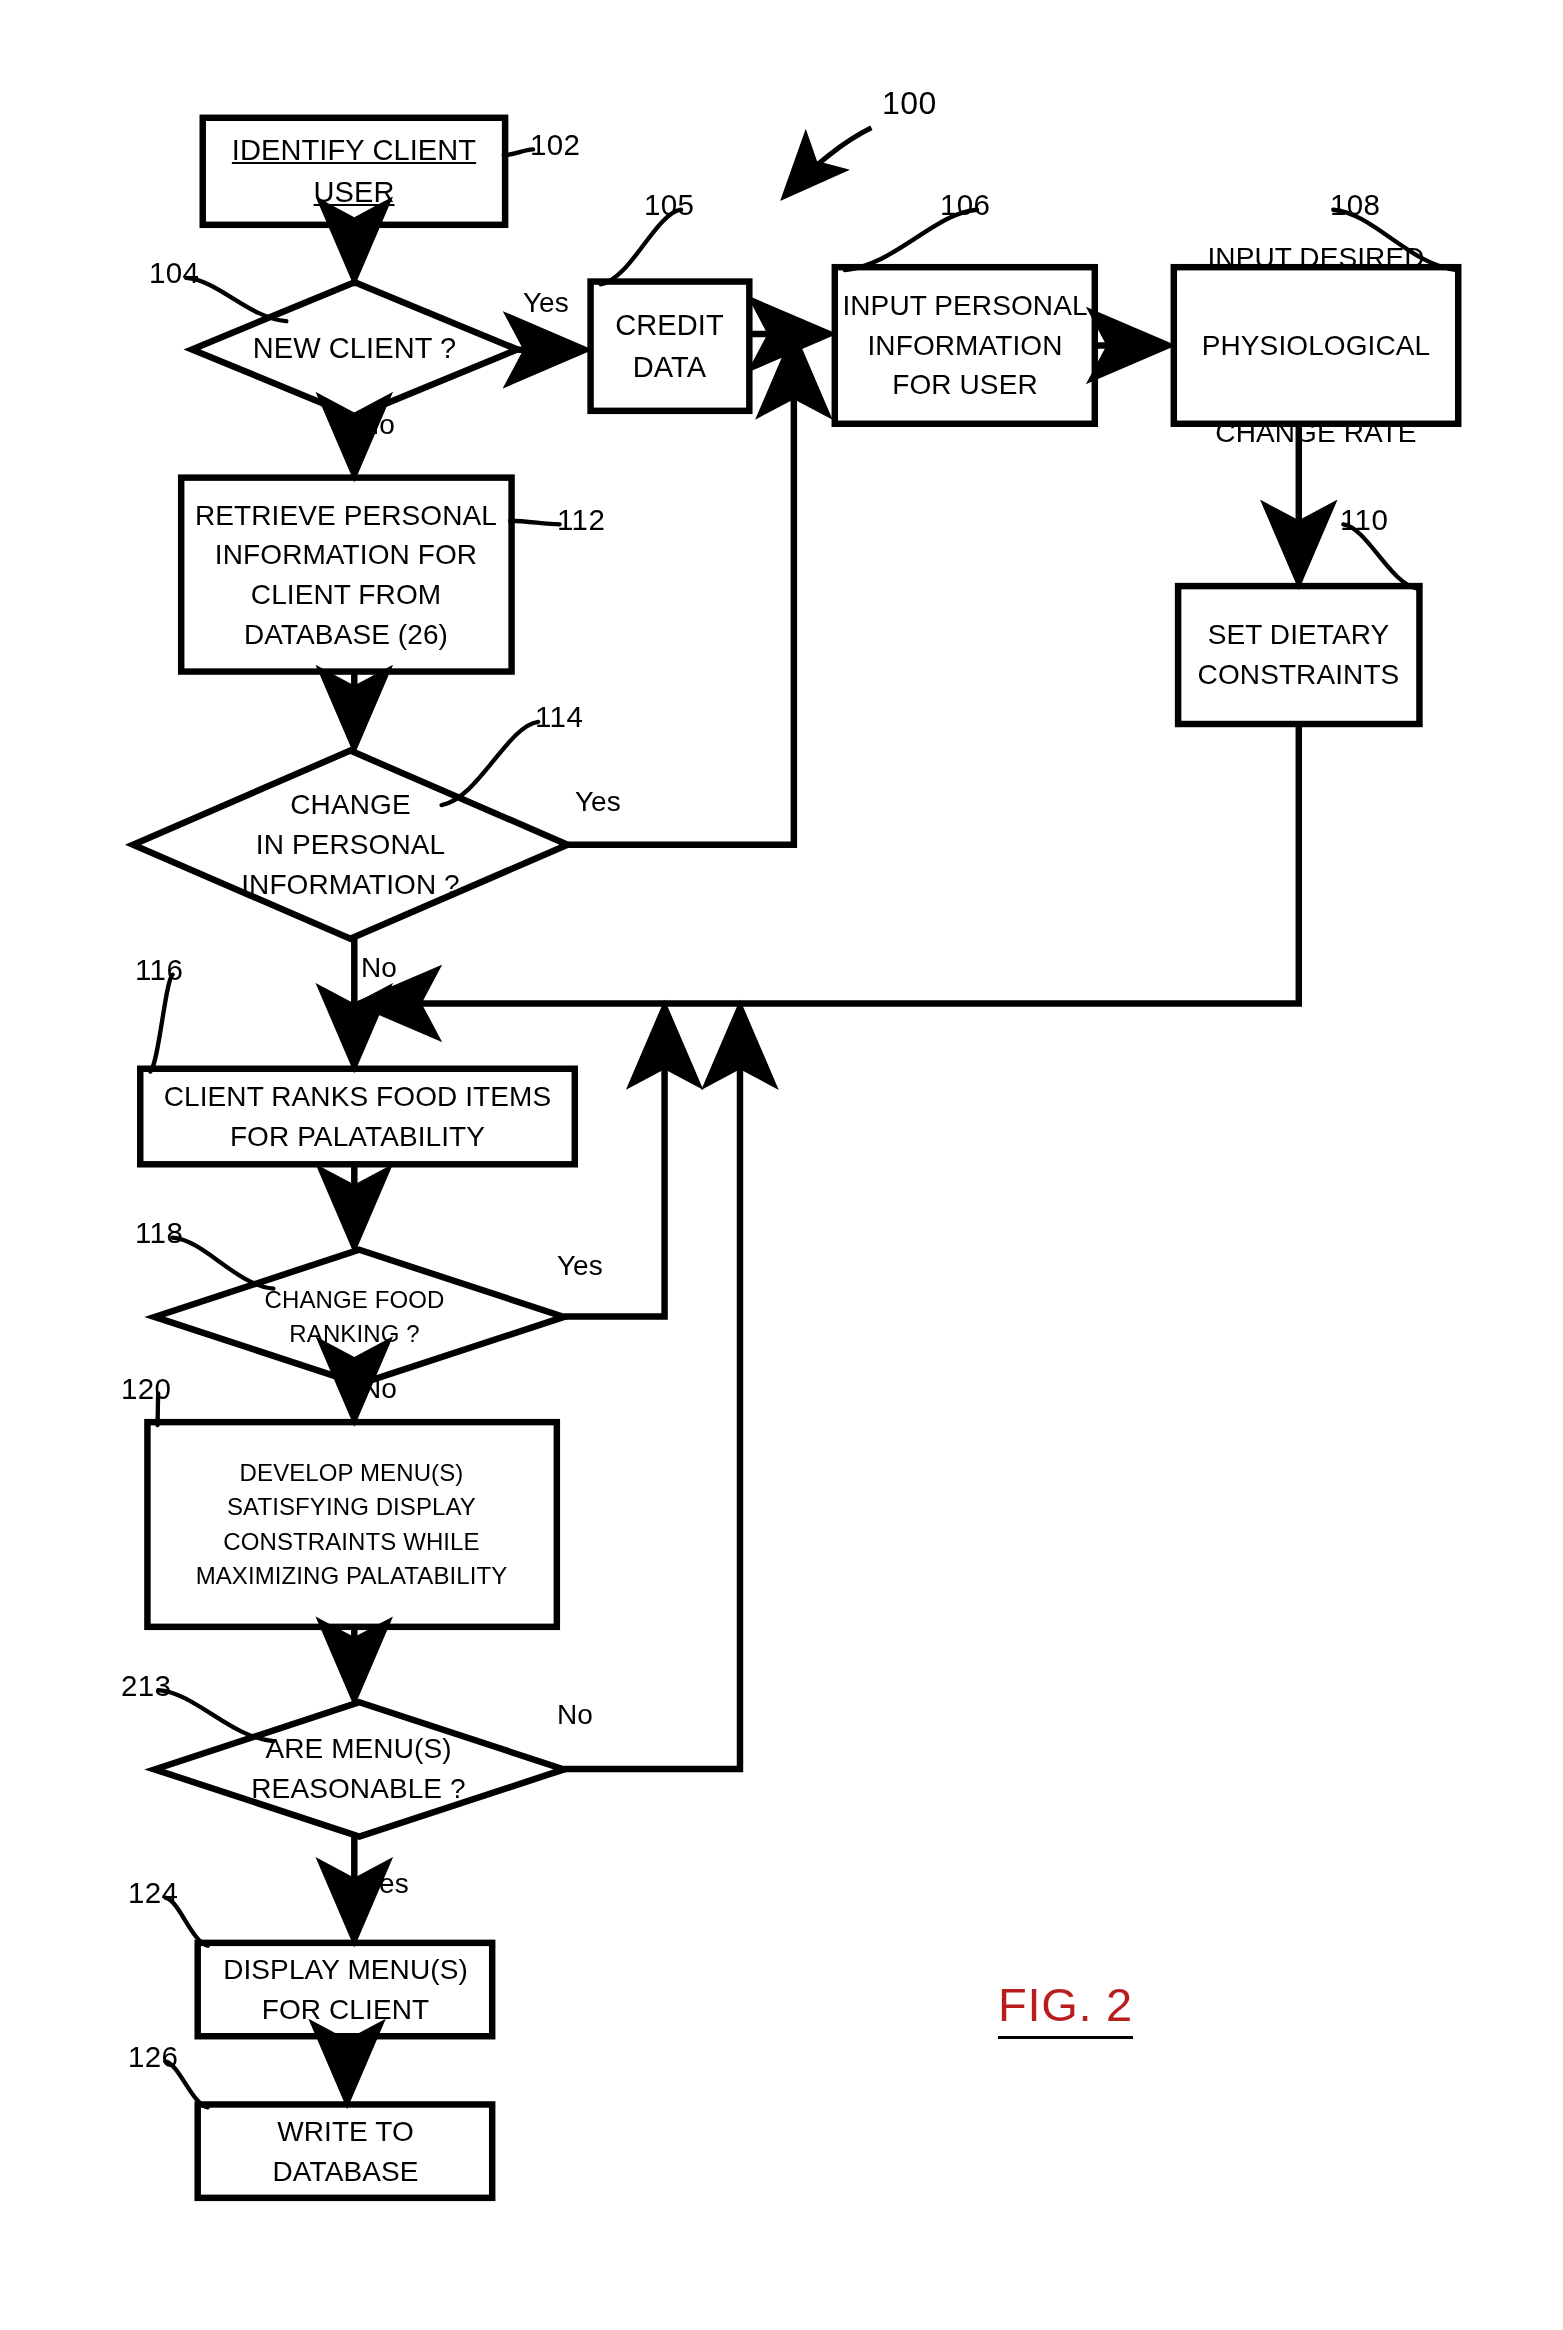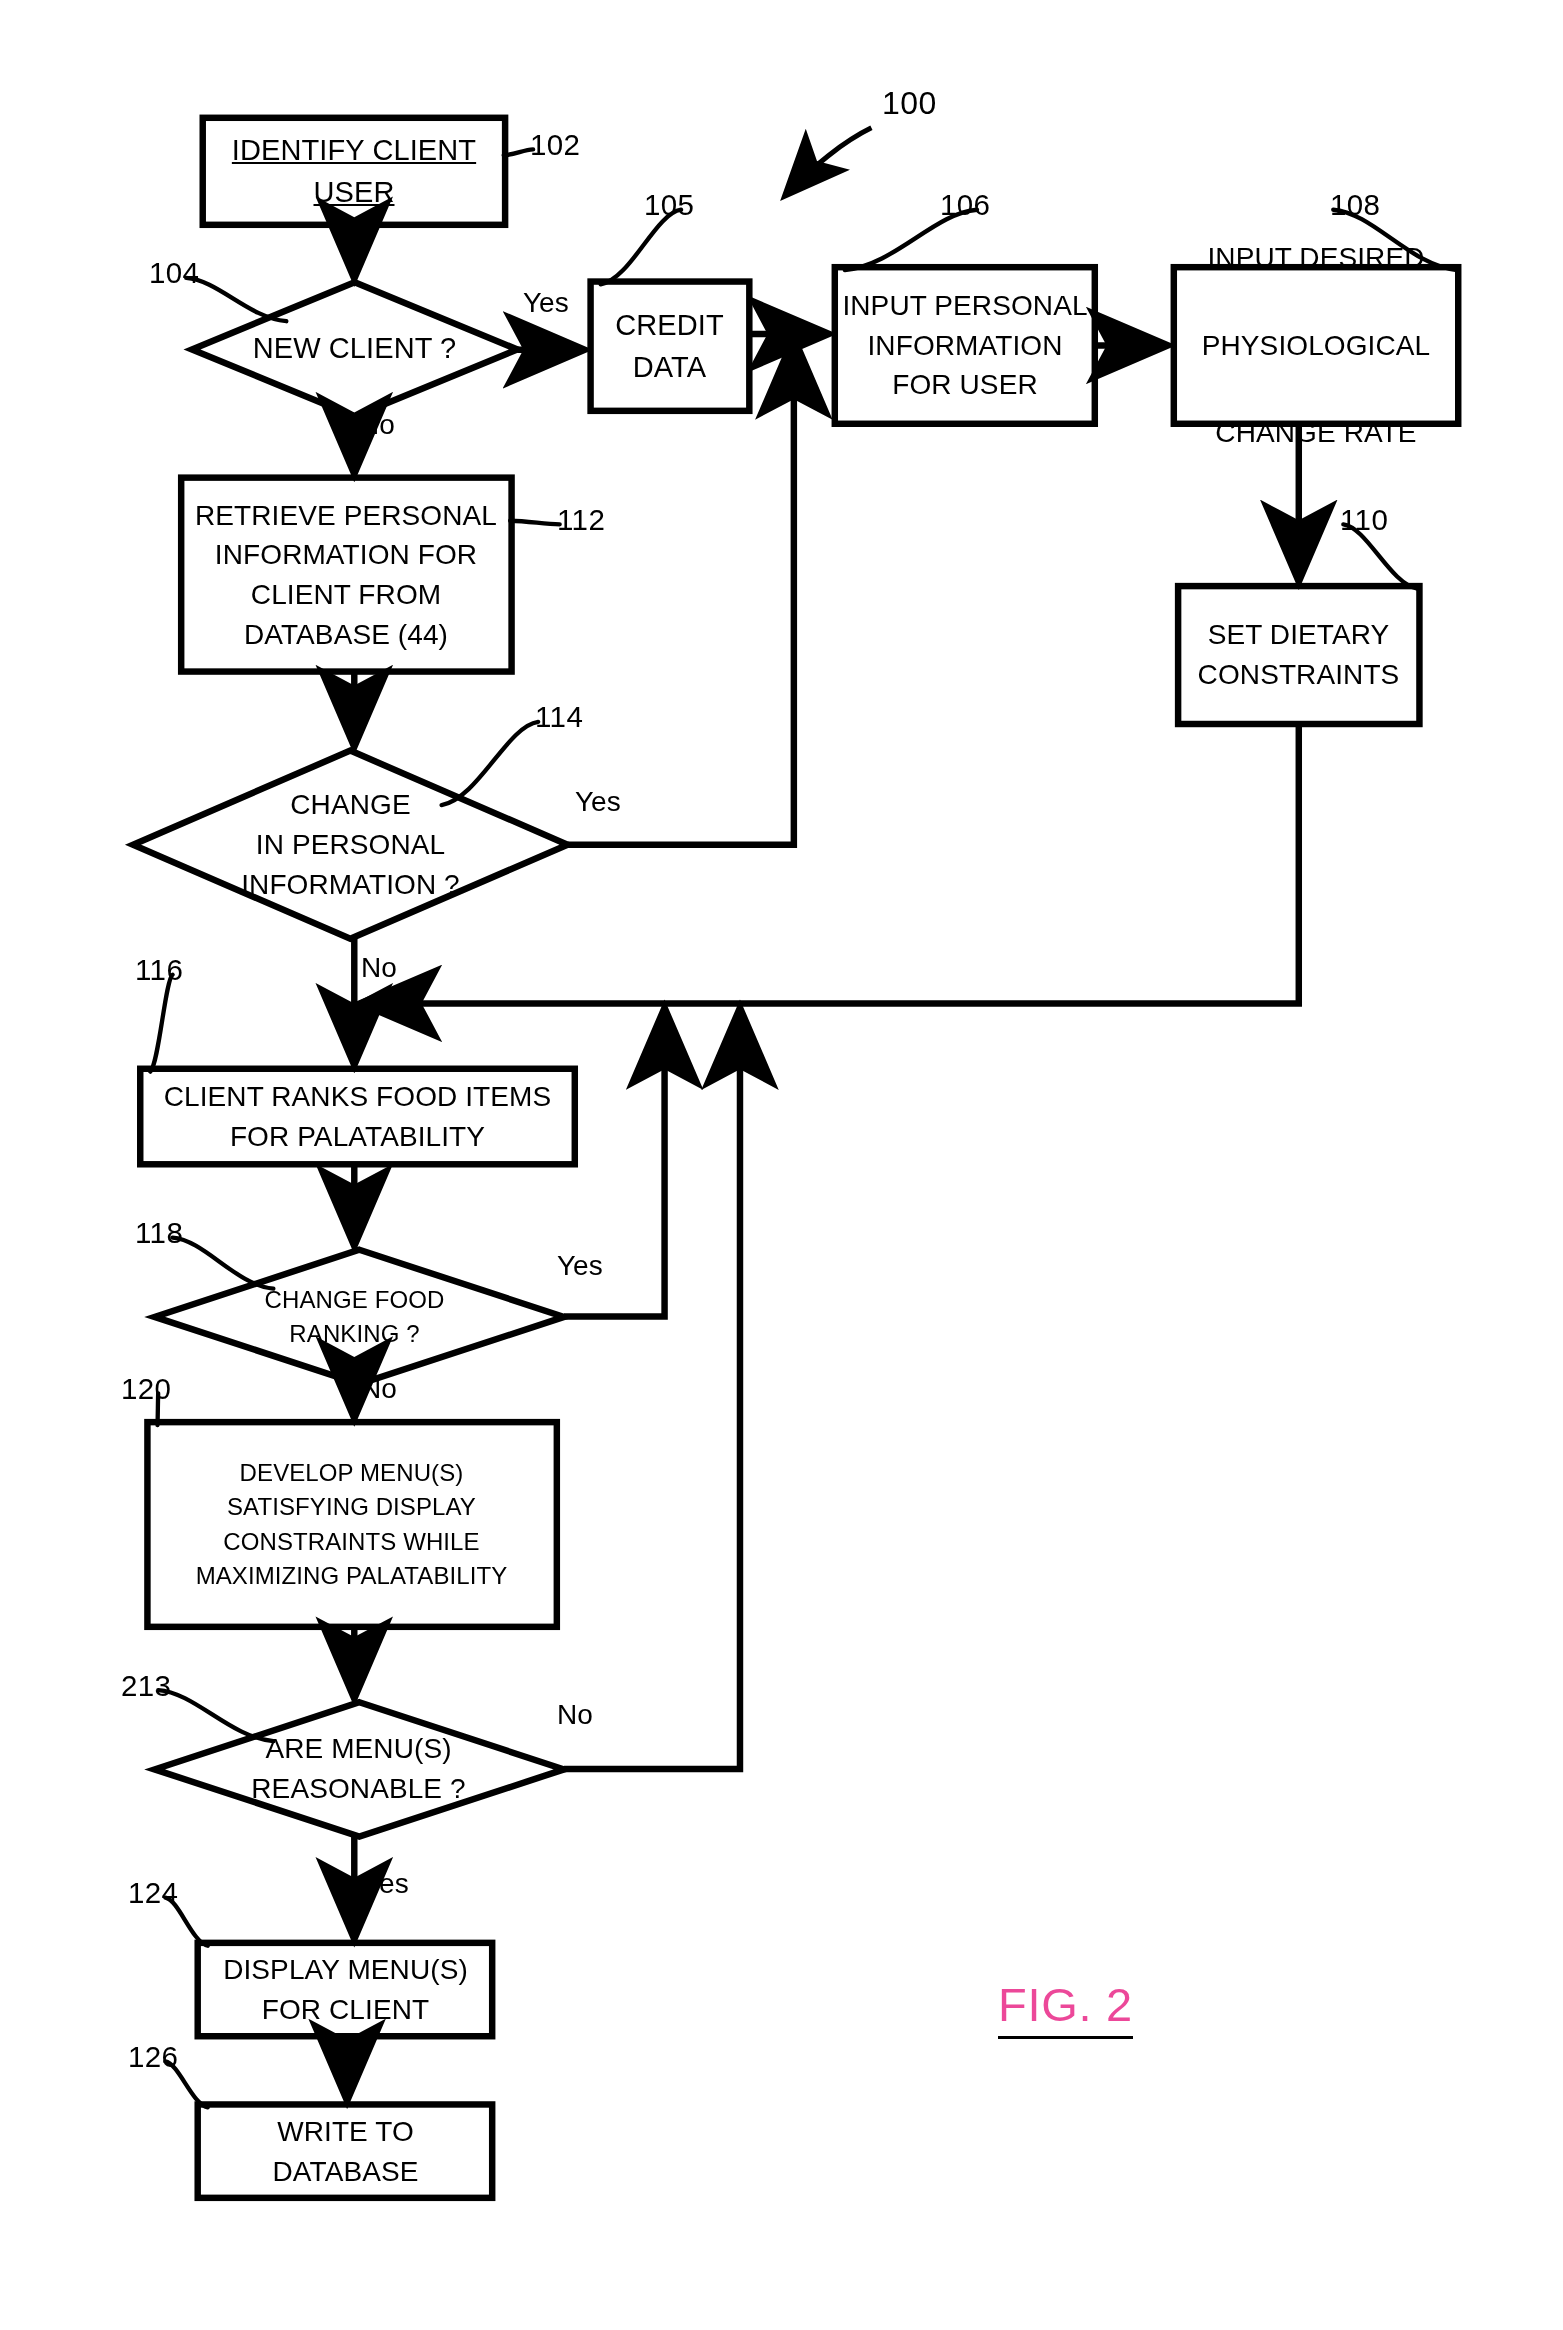--- a/index.html
+++ b/index.html
@@ -45,21 +45,21 @@
     letter-spacing: 0.4px;
   }
   .edge-label {
     position: absolute;
     color: #000000;
     font-family: "Liberation Sans", sans-serif;
     font-size: 28px;
   }
   .fig-label {
     position: absolute;
-    color: #ec4899;
+    color: #b91c1c;
     font-family: "Liberation Sans", sans-serif;
     font-size: 47px;
     letter-spacing: 0.7px;
     border-bottom: 3.6px solid #000;
     padding-bottom: 4.3px;
   }
 </style>
 </head>
 <body>
 
@@ -169,21 +169,21 @@
         <span>CHANGE RATE</span>
       </div>
       <div class="node-label" style="left: 1178px; top: 586px; width: 241px; height: 138px; font-size: 28px;">
         <span>SET DIETARY</span>
         <span>CONSTRAINTS</span>
       </div>
       <div class="node-label" style="left: 181px; top: 478px; width: 330px; height: 194px; font-size: 28px;">
         <span>RETRIEVE PERSONAL</span>
         <span>INFORMATION FOR</span>
         <span>CLIENT FROM</span>
-        <span>DATABASE (44)</span>
+        <span>DATABASE (26)</span>
       </div>
       <div class="node-label" style="left: 133px; top: 751px; width: 435px; height: 188px; font-size: 28px;">
         <span>CHANGE</span>
         <span>IN PERSONAL</span>
         <span>INFORMATION ?</span>
       </div>
       <div class="node-label" style="left: 140px; top: 1069px; width: 435px; height: 96px; font-size: 28px;">
         <span>CLIENT RANKS FOOD ITEMS</span>
         <span>FOR PALATABILITY</span>
       </div>

